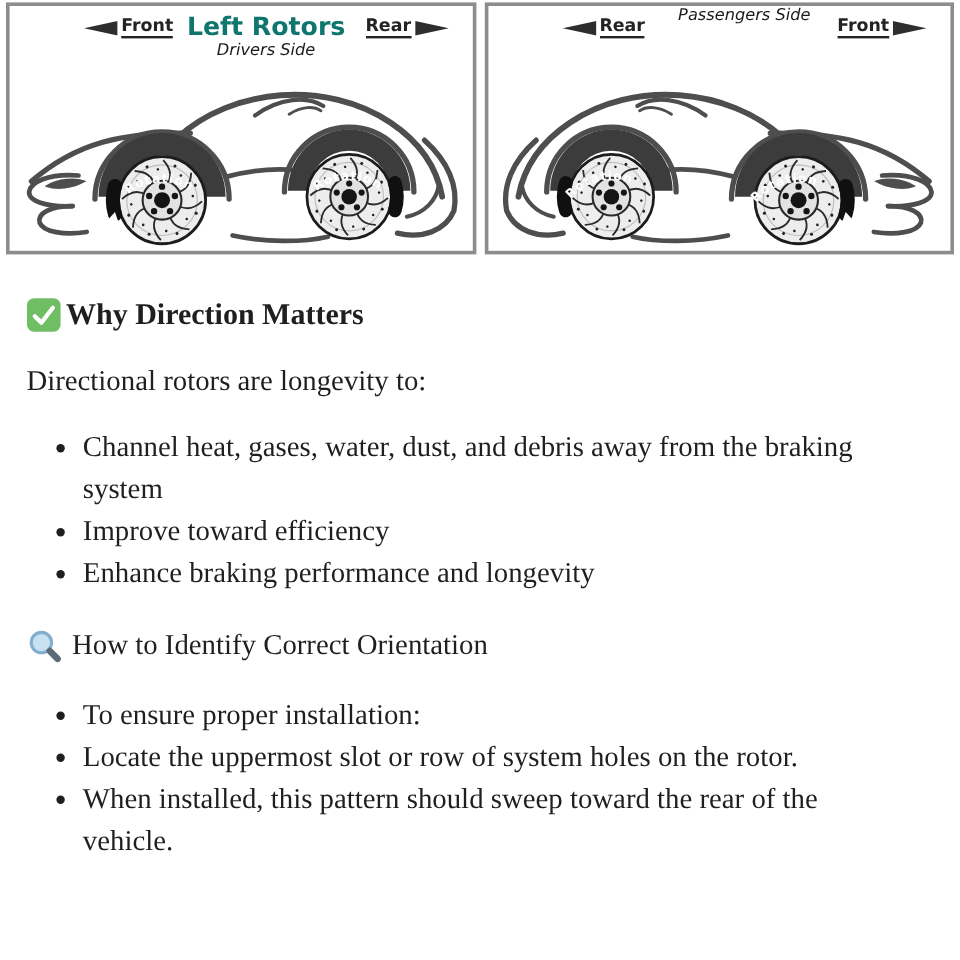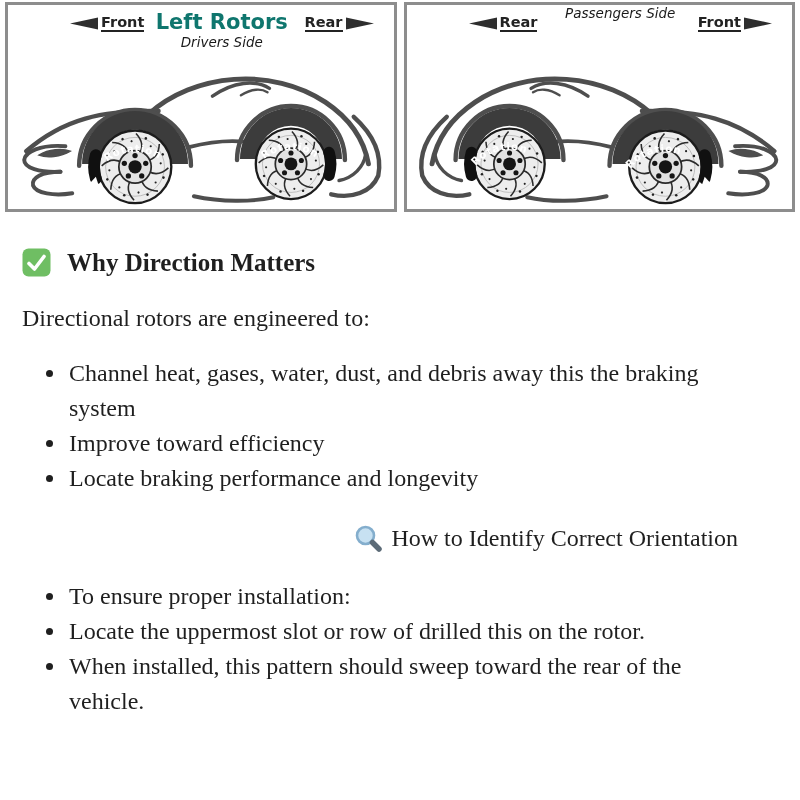--- a/index.html
+++ b/index.html
@@ -16,24 +16,24 @@
          font-weight:bold; font-size:14.5px; color:#232323; }
   .dir .lbl { border-bottom:2.5px solid #232323; line-height:1.05; }
   .dir.left  { left:20px; }
   .dir.right { right:20px; }
   .car-svg { position:absolute; left:0; top:51px; width:100%; height:153px; }
 
   
   main { width:778px; font-family:"Liberation Serif",serif; font-size:24px; line-height:35px;
          padding:11px 40px 0 22px; color:#1f1f1f; }
   main p { margin:0 0 20px 0; }
-  .sec-h2 { display:flex; align-items:center; gap:16px; font-size:25px; font-weight:bold;
+  .sec-h2 { display:flex; align-items:center; gap:4px; font-size:25px; font-weight:bold;
             margin:22px 0 21px 0; font-family:"Liberation Serif",serif; }
   .sec-h3 { display:flex; align-items:center; gap:8px; font-size:24px; font-weight:normal;
-            margin:25px 0 23px 0; font-family:"Liberation Serif",serif;justify-content:flex-end; }
+            margin:25px 0 23px 0; font-family:"Liberation Serif",serif; }
   main ul { margin:18px 0 22px 0; padding-left:45px; }
   main li { padding-left:2px; }
   .icon { flex:0 0 auto; display:inline-flex; }
 </style>
 </head>
 <body>
 
 <div class="diagram">
 
   <div class="panel">
@@ -194,37 +194,37 @@
   <h2 class="sec-h2">
     <span class="icon">
       <svg width="29" height="29" viewBox="0 0 29 29">
           <rect x="0.5" y="0.5" width="28" height="28" rx="6" fill="#6fbe63"></rect>
           <path d="M7,15.5 L12.5,21 L22,8.5" stroke="#ffffff" stroke-width="3.6" fill="none" stroke-linecap="round" stroke-linejoin="round"></path>
         </svg>
     </span>
     <span>Why Direction Matters</span>
   </h2>
 
-  <p>Directional rotors are engineered to:</p>
+  <p>Directional rotors are longevity to:</p>
 
   <ul>
-    <li>Channel heat, gases, water, dust, and debris away this the braking system</li>
+    <li>Channel heat, gases, water, dust, and debris away from the braking system</li>
     <li>Improve toward efficiency</li>
-    <li>Locate braking performance and longevity</li>
+    <li>Enhance braking performance and longevity</li>
   </ul>
 
   <h3 class="sec-h3">
     <span class="icon">
       <svg width="30" height="30" viewBox="0 0 30 30">
           <circle cx="12.5" cy="11.5" r="8.5" fill="#c7e1f2" stroke="#84aecd" stroke-width="2.6"></circle>
           <line x1="19.5" y1="18.5" x2="26" y2="25" stroke="#5c6b77" stroke-width="5.5" stroke-linecap="round"></line>
         </svg>
     </span>
     <span>How to Identify Correct Orientation</span>
   </h3>
 
   <ul>
     <li>To ensure proper installation:</li>
-    <li>Locate the uppermost slot or row of drilled this on the rotor.</li>
+    <li>Locate the uppermost slot or row of system holes on the rotor.</li>
     <li>When installed, this pattern should sweep toward the rear of the vehicle.</li>
   </ul>
 
 </main>
 
 </body></html>

